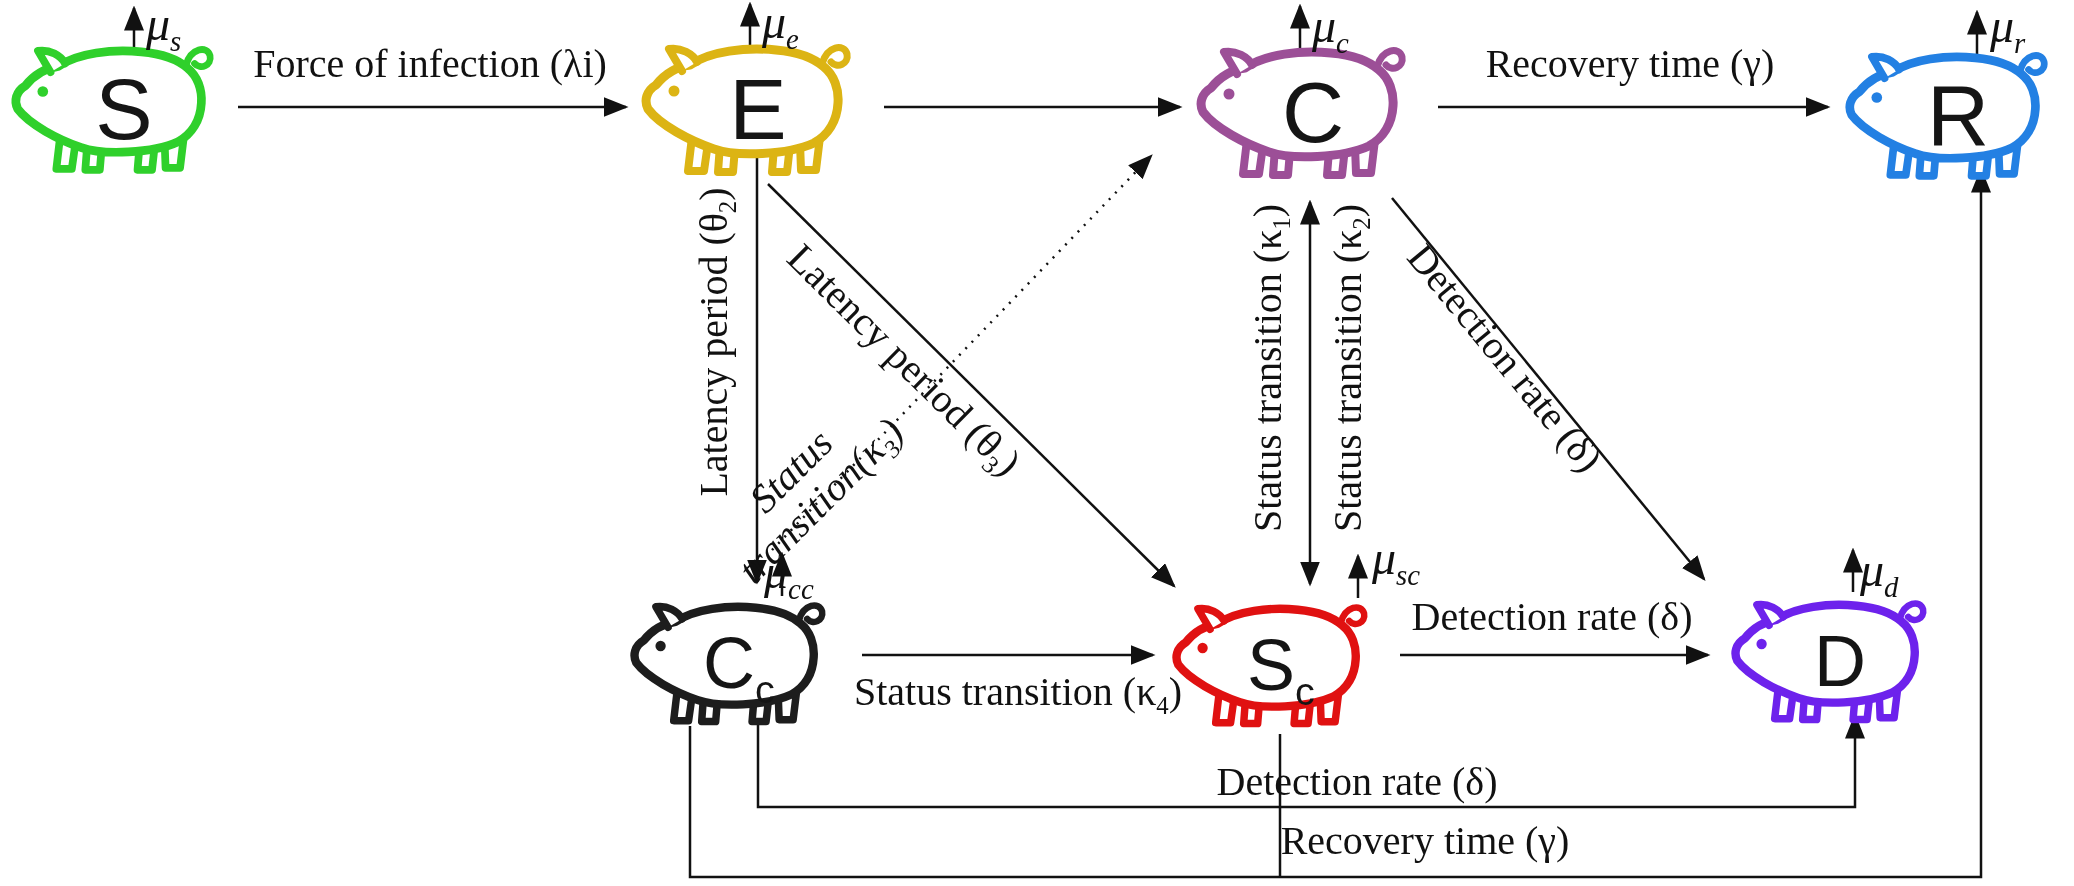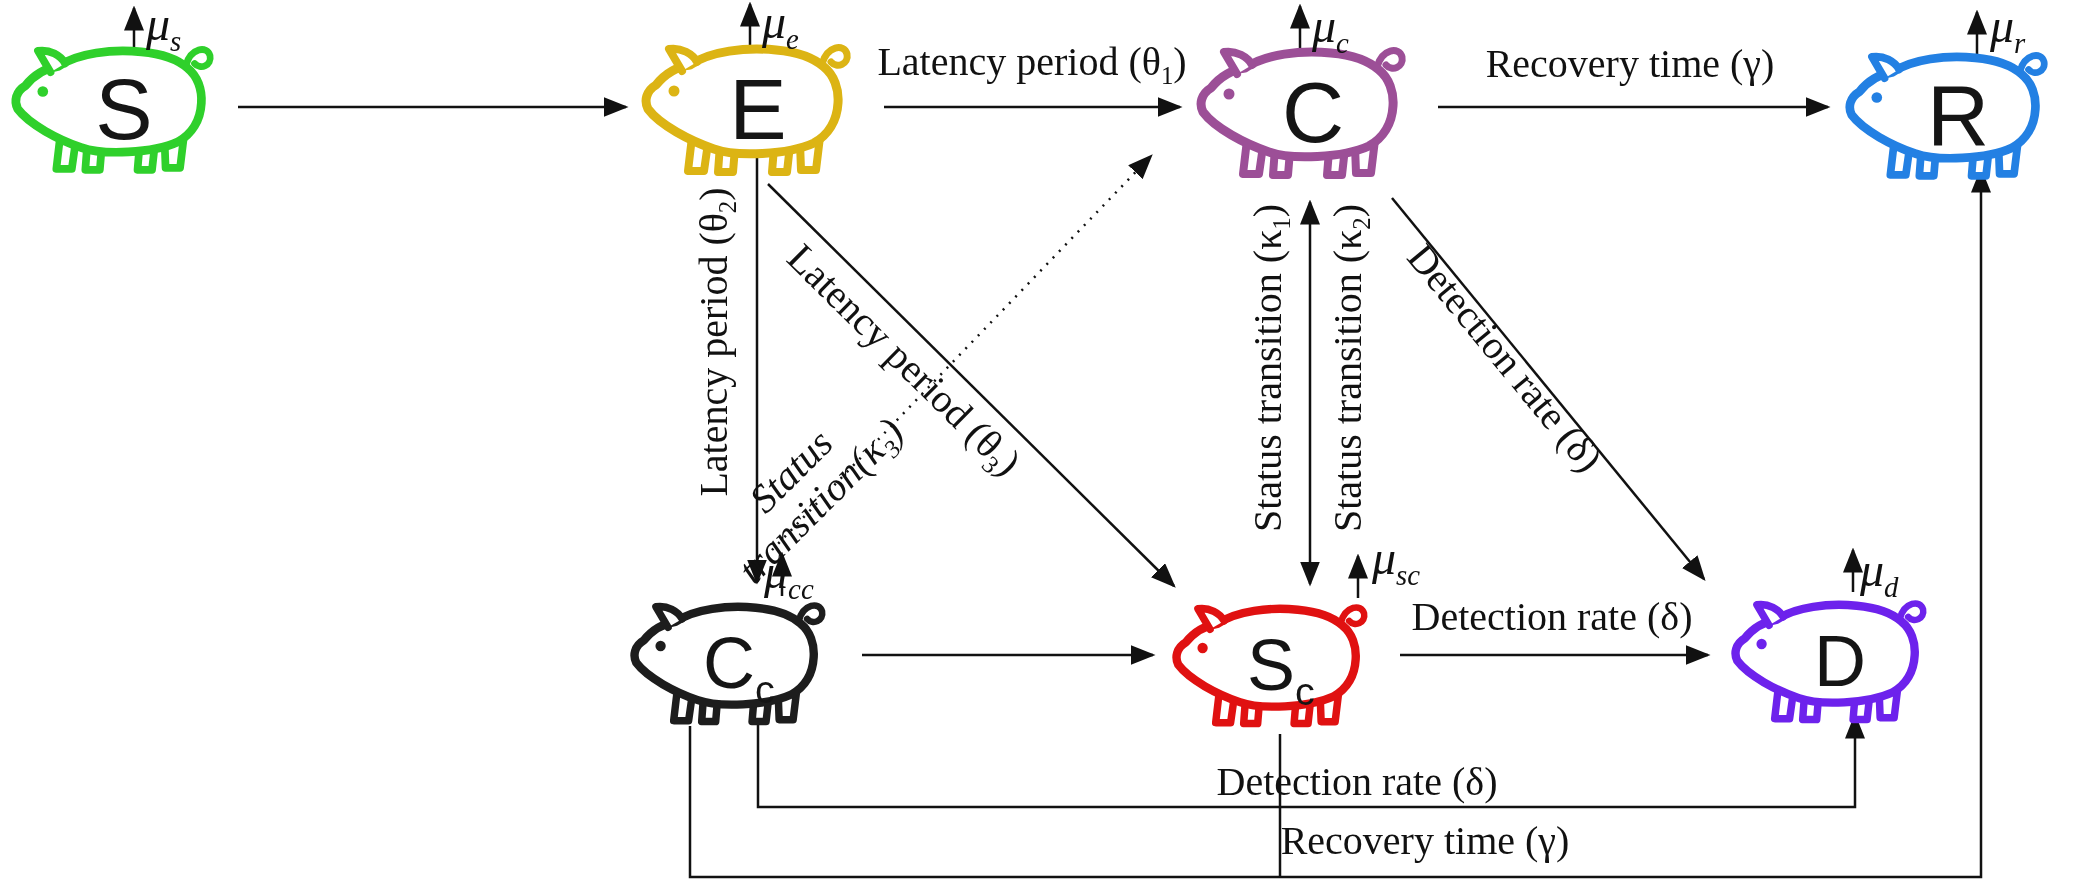--- a/index.html
+++ b/index.html
@@ -114,31 +114,32 @@
       </svg>
     <div class="letter" style="font-size:72px">S<sub>c</sub></div>
   </div>
   <div class="pig" style="left: 1720px; top: 588px; width: 240px; height: 140px; color: rgb(109, 34, 236);">
     <svg viewBox="0 0 240 150">
         <use href="#pig-shape"></use>
       </svg>
     <div class="letter" style="font-size:72px">D</div>
   </div>
 
-  <div class="lbl" style="left:1032px;top:62px">Latency period (θ<sub>1</sub>)</div>
+  <div class="lbl" style="left:430px;top:64px">Force of infection (λi)</div>
   <div class="lbl" style="left:1630px;top:64px">Recovery time (γ)</div>
   <div class="lbl rot-up" style="left:714px;top:342px">Latency period (θ<sub>2</sub>)</div>
   <div class="lbl rot-d45" style="left:904px;top:360px">Latency period (θ<sub>3</sub>)</div>
   <div class="lbl rot-u45" style="left:806px;top:486px">
     <span>Status</span><br>
     <span>transition(κ<sub>3</sub>)</span>
   </div>
   <div class="lbl rot-up" style="left:1268px;top:368px">Status transition (κ<sub>1</sub>)</div>
   <div class="lbl rot-up" style="left:1348px;top:368px">Status transition (κ<sub>2</sub>)</div>
   <div class="lbl rot-d50" style="left:1505px;top:358px">Detection rate (δ)</div>
+  <div class="lbl" style="left:1018px;top:692px">Status transition (κ<sub>4</sub>)</div>
   <div class="lbl" style="left:1552px;top:617px">Detection rate (δ)</div>
   <div class="lbl" style="left:1357px;top:782px">Detection rate (δ)</div>
   <div class="lbl" style="left:1425px;top:841px">Recovery time (γ)</div>
 
   <div class="mu" style="left:146px;top:24px">μ<sub>s</sub></div>
   <div class="mu" style="left:762px;top:22px">μ<sub>e</sub></div>
   <div class="mu" style="left:1312px;top:26px">μ<sub>c</sub></div>
   <div class="mu" style="left:1990px;top:26px">μ<sub>r</sub></div>
   <div class="mu" style="left:764px;top:572px">μ<sub>cc</sub></div>
   <div class="mu" style="left:1372px;top:558px">μ<sub>sc</sub></div>

